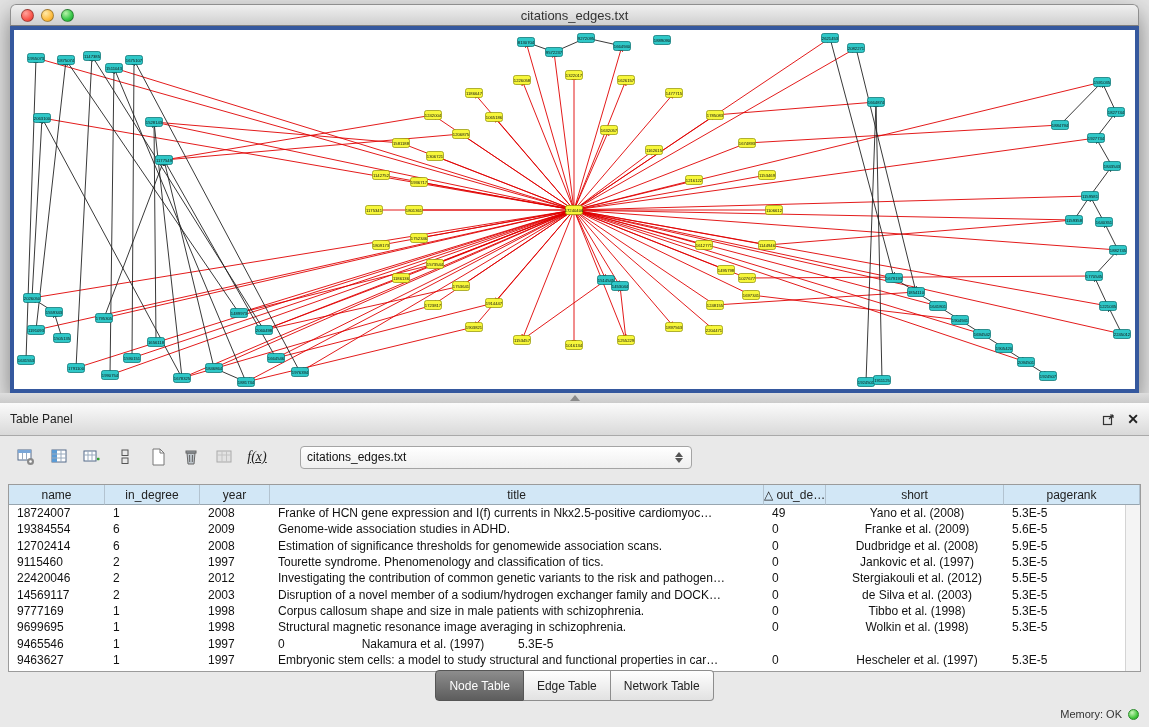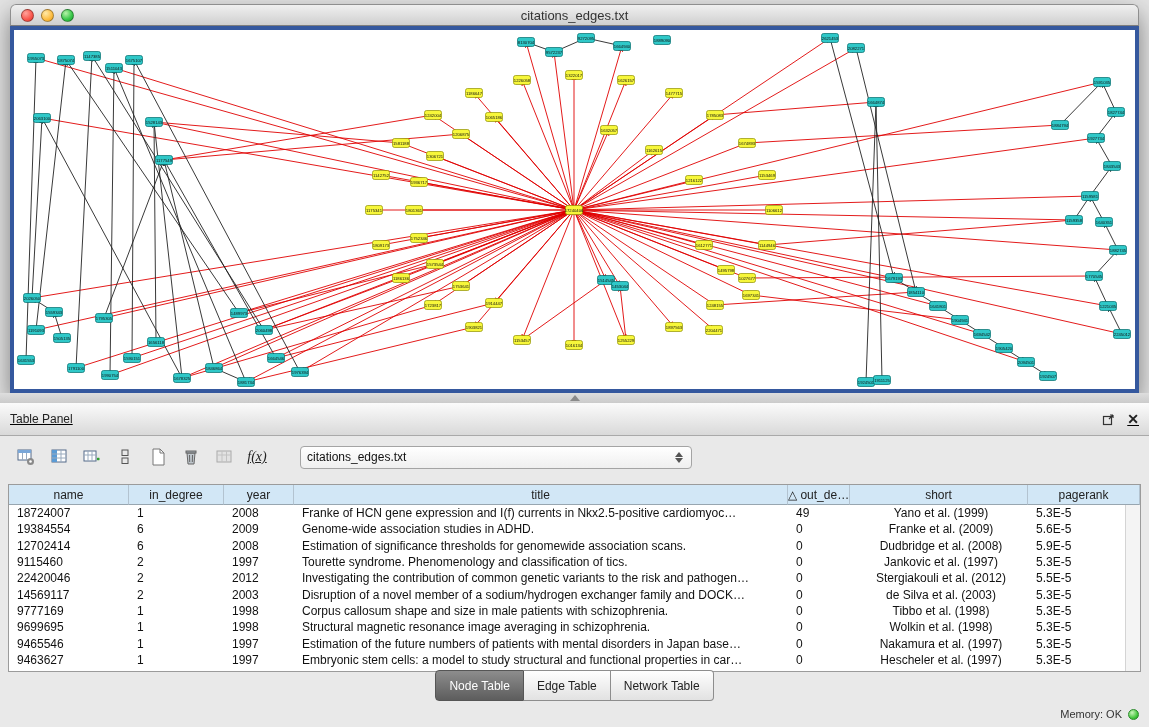--- a/index.html
+++ b/index.html
@@ -24,21 +24,21 @@
 
   
   .splitter { position:absolute; left:0; top:393px; width:1149px; height:10px;
     background:linear-gradient(#dedede,#cbcbcb); }
   .splitter-handle { position:absolute; left:50%; top:2px; width:0; height:0; margin-left:-5px;
     border-left:5px solid transparent; border-right:5px solid transparent; border-bottom:6px solid #8a8a8a; }
 
   
   .table-panel { position:absolute; left:0; top:403px; width:1149px; height:324px; background:#e9e9e9; }
   .panel-header { height:32px; background:linear-gradient(#fbfbfb,#d9d9d9);
-    border-bottom:1px solid #a9a9a9; display:flex; align-items:center; padding:16px 10px;text-decoration:underline; }
+    border-bottom:1px solid #a9a9a9; display:flex; align-items:center; padding:16px 10px; }
   .panel-title { font-size:12px; color:#222; }
   .panel-header-icons { margin-left:auto; display:flex; align-items:center; gap:12px; }
   .close-x { font-size:14px; font-weight:bold; color:#222; line-height:1; cursor:default; }
 
   .toolbar { display:flex; align-items:center; padding:8px 6px 4px 14px; gap:9px; height:38px; }
   .tbtn { width:24px; height:24px; display:flex; align-items:center; justify-content:center;text-decoration:underline; }
   .fx { font-family:"Liberation Serif", serif; font-style:italic; font-size:14px; color:#222; }
   .dropdown { margin-left:22px; width:392px; height:23px; background:linear-gradient(#ffffff,#efefef);
     border:1px solid #a4a4a4; border-radius:4px; display:flex; align-items:center;
     padding:0 6px; font-size:12px; color:#111; }
@@ -50,21 +50,21 @@
   .table-box { position:absolute; left:8px; right:8px; top:81px; bottom:55px;
     background:#fff; border:1px solid #9b9b9b; overflow:hidden; }
   .thead { display:flex; height:20px; }
   .th { background:#d2e7f6; border-right:1px solid #b3c3d0; border-bottom:1px solid #98a6b0;
     font-size:12px; color:#222; display:flex; align-items:center; justify-content:center;
     white-space:nowrap; overflow:hidden; }
   .tbody { position:absolute; left:0; right:15px; top:20px; bottom:0; overflow:hidden; }
   .tr { display:flex; height:16.3px; background:#fff; }
   .td { font-size:12px; color:#111; padding:0 4px 0 8px; white-space:nowrap; overflow:hidden;
     display:flex; align-items:center; }
-  .c0 { width:120px; } .c1 { width:95px; } .c2 { width:70px; } .c3 { width:494px; }
+  .c0 { width:96px; } .c1 { width:95px; } .c2 { width:70px; } .c3 { width:494px; }
   .c4 { width:62px; }  .c5 { width:178px; justify-content:center; } .c6 { flex:1; }
   .th.c5 { justify-content:center; }
   .vscroll { position:absolute; right:0; top:20px; bottom:0; width:15px;
     background:#f4f4f4; border-left:1px solid #d4d4d4; }
 
   .tabs { position:absolute; left:0; right:0; bottom:26px; display:flex; justify-content:center; }
   .tab { height:31px; padding:0 13px; font-size:12px; display:flex; align-items:center;
     background:linear-gradient(#fefefe,#e2e2e2); color:#222; border:1px solid #8d8d8d; border-left:none; }
   .tab:first-child { border-left:1px solid #8d8d8d; border-radius:4px 0 0 4px; }
   .tab:last-child  { border-radius:0 4px 4px 0; }
@@ -729,21 +729,21 @@
         <div class="th c5">short</div>
         <div class="th c6">pagerank</div>
       </div>
     <div class="tbody">
         <div class="tr">
           <div class="td c0">18724007</div>
           <div class="td c1">1</div>
           <div class="td c2">2008</div>
           <div class="td c3">Franke of HCN gene expression and I(f) currents in Nkx2.5-positive cardiomyoc…</div>
           <div class="td c4">49</div>
-          <div class="td c5">Yano et al. (1999)</div>
+          <div class="td c5">Yano et al. (2008)</div>
           <div class="td c6">5.3E-5</div>
         </div>
         <div class="tr">
           <div class="td c0">19384554</div>
           <div class="td c1">6</div>
           <div class="td c2">2009</div>
           <div class="td c3">Genome-wide association studies in ADHD.</div>
           <div class="td c4">0</div>
           <div class="td c5">Franke et al. (2009)</div>
           <div class="td c6">5.6E-5</div>
@@ -799,21 +799,20 @@
           <div class="td c2">1998</div>
           <div class="td c3">Structural magnetic resonance image averaging in schizophrenia.</div>
           <div class="td c4">0</div>
           <div class="td c5">Wolkin et al. (1998)</div>
           <div class="td c6">5.3E-5</div>
         </div>
         <div class="tr">
           <div class="td c0">9465546</div>
           <div class="td c1">1</div>
           <div class="td c2">1997</div>
-          <div class="td c3">Estimation of the future numbers of patients with mental disorders in Japan base…</div>
           <div class="td c4">0</div>
           <div class="td c5">Nakamura et al. (1997)</div>
           <div class="td c6">5.3E-5</div>
         </div>
         <div class="tr">
           <div class="td c0">9463627</div>
           <div class="td c1">1</div>
           <div class="td c2">1997</div>
           <div class="td c3">Embryonic stem cells: a model to study structural and functional properties in car…</div>
           <div class="td c4">0</div>

